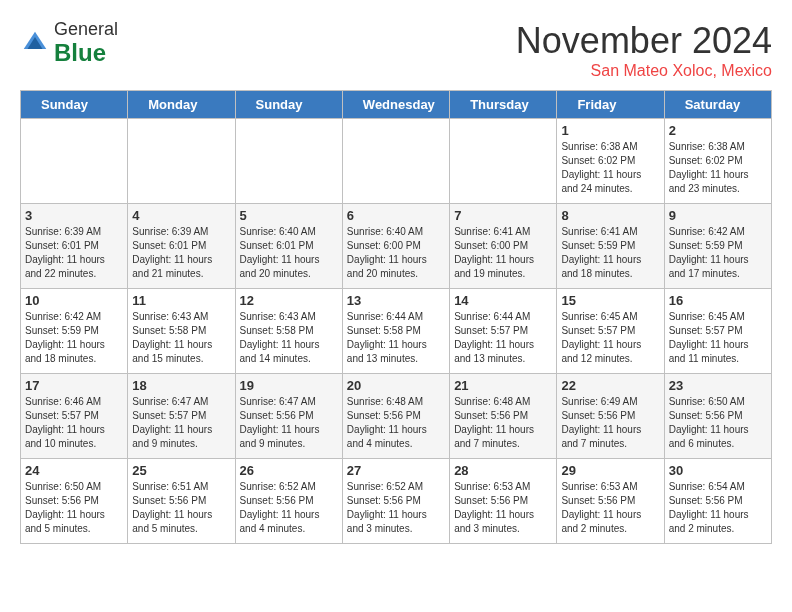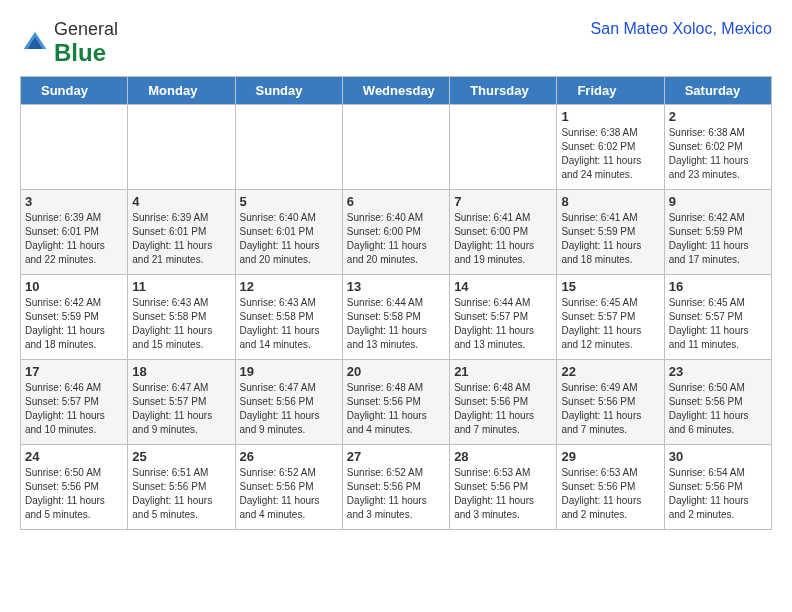--- a/index.html
+++ b/index.html
@@ -33,21 +33,21 @@
     .title-block {
       text-align: right;
     }
     .month-title {
       font-size: 36px;
       font-weight: normal;
       color: #333;
     }
     .location-title {
       font-size: 16px;
-      color: #1d4ed8;
+      color: #ef4444;
     }
     table {
       width: 100%;
       border-collapse: collapse;
       table-layout: fixed;
     }
     thead th {
       background-color: #3a7abf;
       color: white;
       font-size: 13px;
@@ -91,20 +91,21 @@
     <svg class="logo-icon" viewBox="0 0 40 40">
       <polygon points="20,5 35,28 5,28" fill="#4a90d9"></polygon>
       <polygon points="20,12 30,28 10,28" fill="#2060a0"></polygon>
     </svg>
     <div class="logo-text">
       <span style="font-size:18px;font-weight:normal;color:#333;">General</span>
       <span style="font-size:24px;font-weight:bold;color:#15803d;">Blue</span>
     </div>
   </div>
   <div class="title-block">
+    <div class="month-title">November 2024</div>
     <div class="location-title">San Mateo Xoloc, Mexico</div>
   </div>
 </div>
 
 <table>
   <thead>
     <tr>
       <th>Sunday</th>
       <th>Monday</th>
       <th>Sunday</th>

